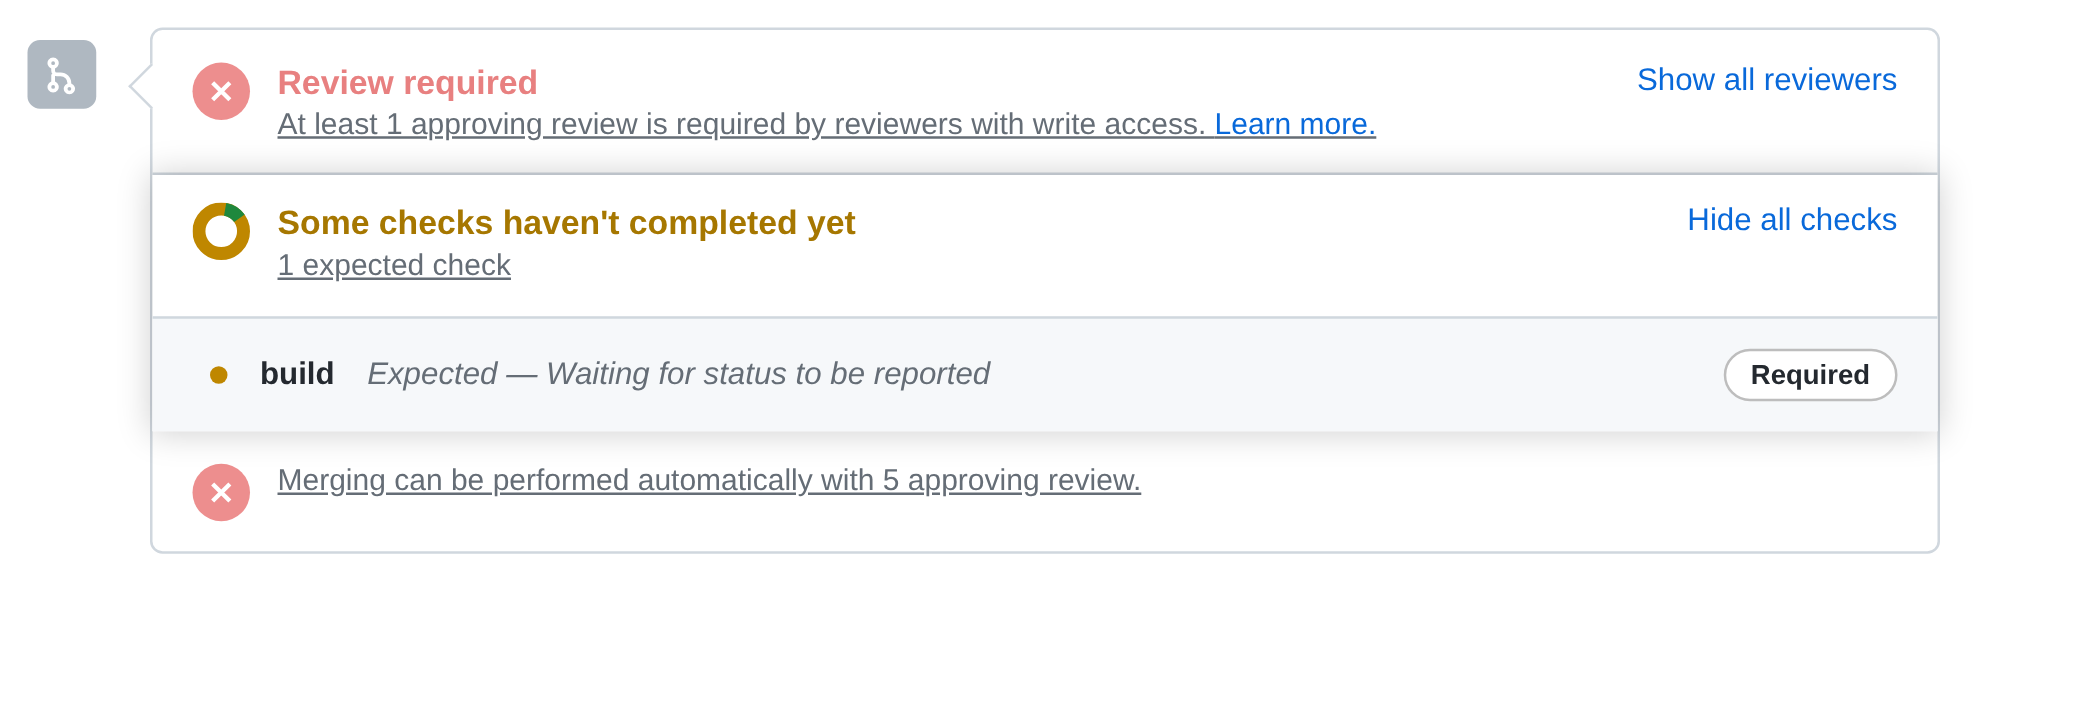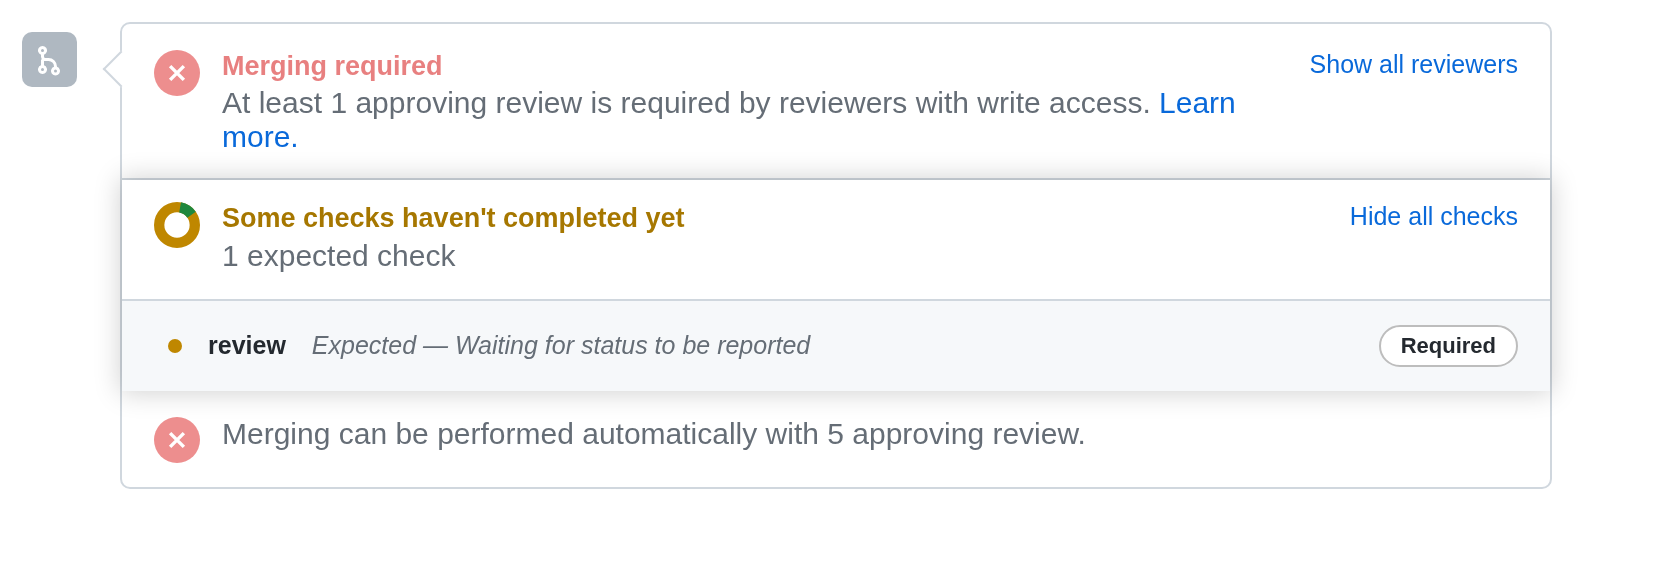--- a/index.html
+++ b/index.html
@@ -98,23 +98,24 @@
       font-weight: 600;
       line-height: 1.35;
     }
     .title-red {
       color: #e88080;
     }
     .title-brown {
       color: #a67700;
     }
     .section-description {
-      font-size: 30px;
+      font-size: 24px;
       color: #656d76;
       margin-top: 2px;
+      text-decoration: underline;
     }
     .link-inline {
       color: #0969da;
       cursor: pointer;
     }
     .action-link {
       color: #0969da;
       font-size: 25px;
       cursor: pointer;
       white-space: nowrap;
@@ -181,21 +182,21 @@
 
 <div class="merge-panel">
 
   <div class="section">
     <div class="status-icon-circle">
       <svg viewBox="0 0 16 16">
         <path d="M3 3 L13 13 M13 3 L3 13"></path>
       </svg>
     </div>
     <div class="section-content">
-      <div class="section-title title-red">Merging required</div>
+      <div class="section-title title-red">Review required</div>
       <div class="section-description">
         <span>At least 1 approving review is required by reviewers with write access. </span><span class="link-inline">Learn more.</span>
       </div>
     </div>
     <div class="action-link">Show all reviewers</div>
   </div>
 
   <div class="checks-section">
     <div class="checks-header">
       <svg class="donut" viewBox="0 0 40 40">
@@ -203,21 +204,21 @@
         <circle cx="20" cy="20" r="15.5" fill="none" stroke="#1f883d" stroke-width="9" stroke-dasharray="12 85" transform="rotate(-80 20 20)"></circle>
       </svg>
       <div class="section-content">
         <div class="section-title title-brown">Some checks haven't completed yet</div>
         <div class="section-description">1 expected check</div>
       </div>
       <div class="action-link">Hide all checks</div>
     </div>
     <div class="check-row">
       <div class="check-dot"></div>
-      <div class="check-name">review</div>
+      <div class="check-name">build</div>
       <div class="check-status">Expected — Waiting for status to be reported</div>
       <div class="required-pill">Required</div>
     </div>
   </div>
 
   <div class="section">
     <div class="status-icon-circle">
       <svg viewBox="0 0 16 16">
         <path d="M3 3 L13 13 M13 3 L3 13"></path>
       </svg>

